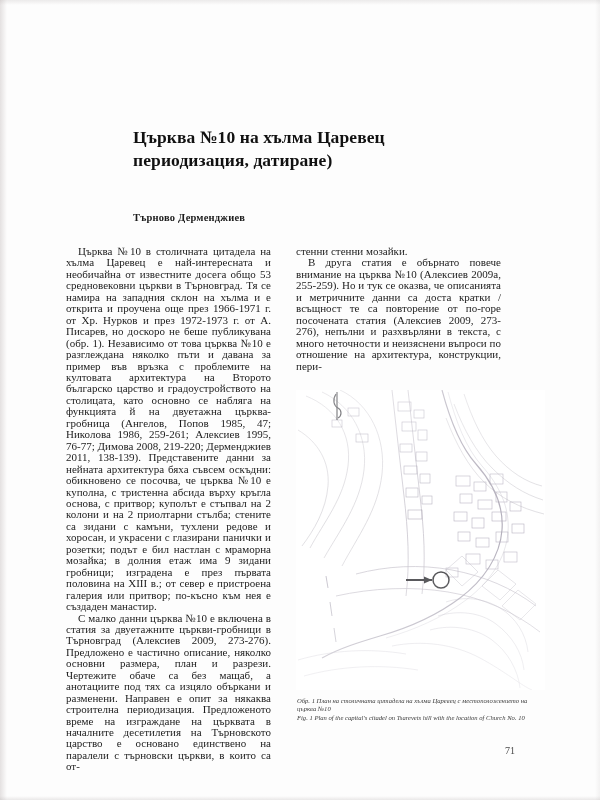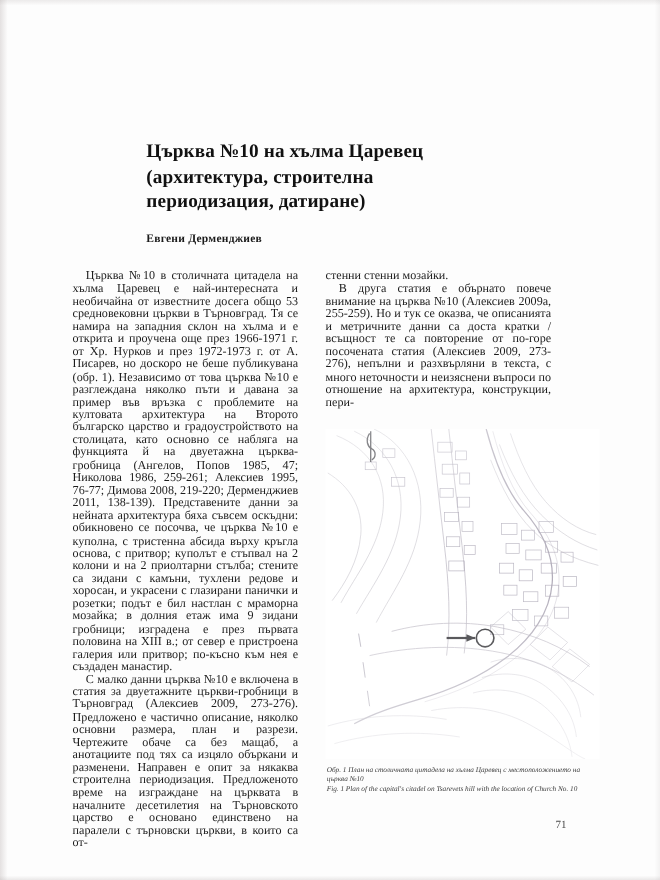--- a/index.html
+++ b/index.html
@@ -146,25 +146,24 @@
 
 <div class="page">
 
   <div class="scan-edge-left"></div>
   <div class="scan-edge-top"></div>
   <div class="scan-edge-right"></div>
   <div class="scan-edge-bottom"></div>
 
   <div class="title-block">
     <div class="title-line">Църква №10 на хълма Царевец</div>
-    <div class="title-line">(архитектура, строителна</div>
     <div class="title-line">периодизация, датиране)</div>
   </div>
 
-  <div class="author">Евгени Дерменджиев</div>
+  <div class="author">Търново Дерменджиев</div>
 
   <div class="col col-left">
     <p>Църква №10 в столичната цитадела на хълма Царевец е най-интересната и необичайна от известните досега общо 53 средновековни църкви в Търновград. Тя се намира на западния склон на хълма и е открита и проучена още през 1966-1971 г. от Хр. Нурков и през 1972-1973 г. от А. Писарев, но доскоро не беше публикувана (обр. 1). Независимо от това църква №10 е разглеждана няколко пъти и давана за пример във връзка с проблемите на култовата архитектура на Второто българско царство и градоустройството на столицата, като основно се набляга на функцията й на двуетажна църква-гробница (Ангелов, Попов 1985, 47; Николова 1986, 259-261; Алексиев 1995, 76-77; Димова 2008, 219-220; Дерменджиев 2011, 138-139). Представените данни за нейната архитектура бяха съвсем оскъдни: обикновено се посочва, че църква №10 е куполна, с тристенна абсида върху кръгла основа, с притвор; куполът е стъпвал на 2 колони и на 2 приолтарни стълба; стените са зидани с камъни, тухлени редове и хоросан, и украсени с глазирани панички и розетки; подът е бил настлан с мраморна мозайка; в долния етаж има 9 зидани гробници; изградена е през първата половина на XIII в.; от север е пристроена галерия или притвор; по-късно към нея е създаден манастир.</p>
     <p>С малко данни църква №10 е включена в статия за двуетажните църкви-гробници в Търновград (Алексиев 2009, 273-276). Предложено е частично описание, няколко основни размера, план и разрези. Чертежите обаче са без мащаб, а анотациите под тях са изцяло объркани и разменени. Направен е опит за някаква строителна периодизация. Предложеното време на изграждане на църквата в началните десетилетия на Търновското царство е основано единствено на паралели с търновски църкви, в които са от-</p>
   </div>
 
   <div class="col col-right">
     <p class="noindent">стенни стенни мозайки.</p>
     <p>В друга статия е обърнато повече внимание на църква №10 (Алексиев 2009а, 255-259). Но и тук се оказва, че описанията и метричните данни са доста кратки /всъщност те са повторение от по-горе посочената статия (Алексиев 2009, 273-276), непълни и разхвърляни в текста, с много неточности и неизяснени въпроси по отношение на архитектура, конструкции, пери-</p>
   </div>

